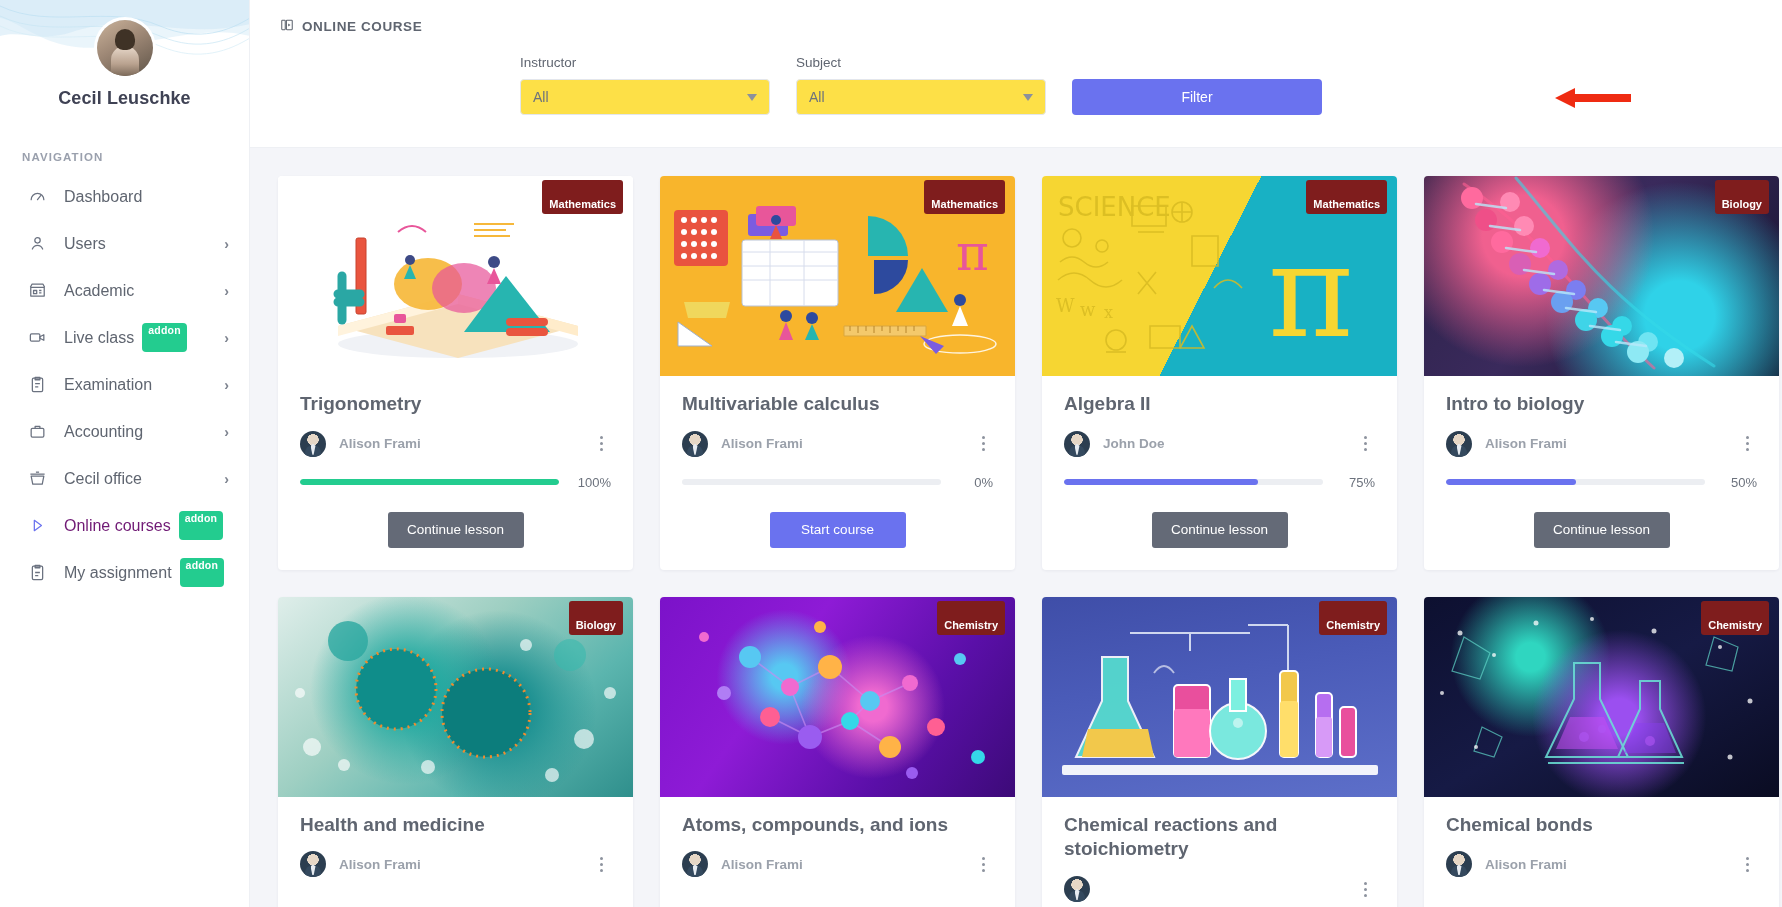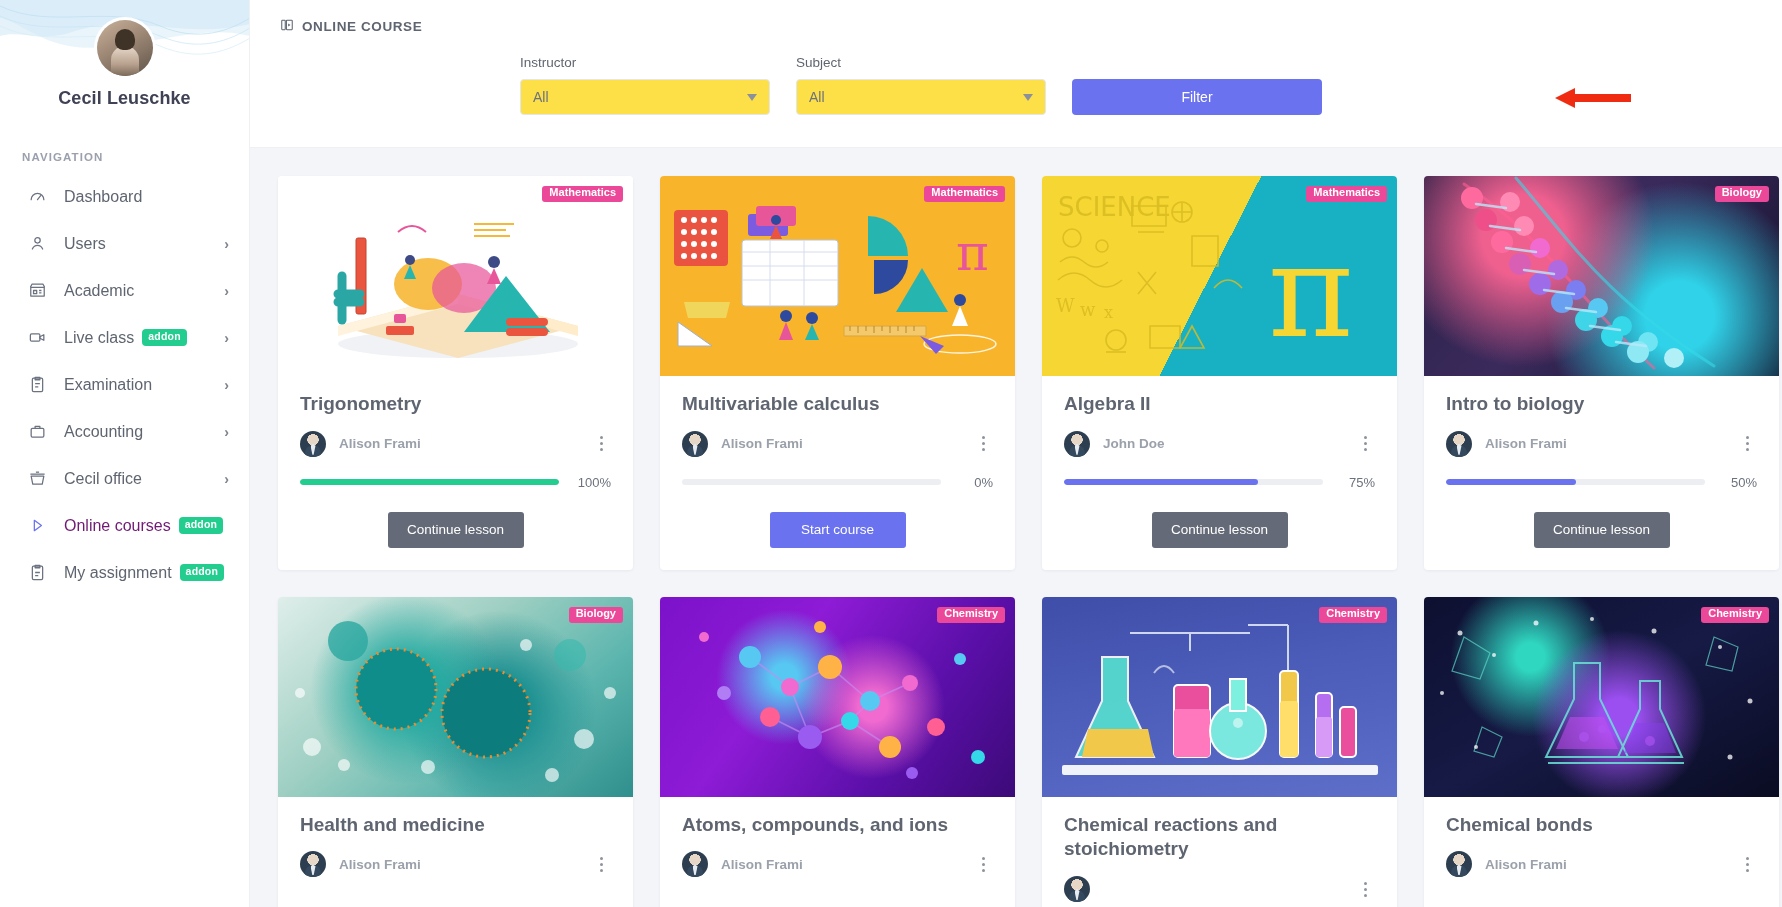--- a/index.html
+++ b/index.html
@@ -55,21 +55,21 @@
     width: 22px; height: 22px; flex: 0 0 22px; margin-right: 16px;
     display: flex; align-items: center; justify-content: center;
     color: #6b7280;
   }
   .nav-label { font-size: 16px; color: #5f6570; white-space: nowrap; }
   .nav-item.active .nav-label { color: #701a75; }
   .nav-item.active .nav-icon { color: #6a72ef; }
   .badge-addon {
     display: inline-block; margin-left: 8px; background: #23cc8f; color: #fff;
     font-size: 10.5px; font-weight: 700; border-radius: 4px;
-    padding: 2px 6px 4px; line-height: 1; letter-spacing: .2px;
+    padding: 2px 6px 16px; line-height: 1; letter-spacing: .2px;
   }
   .chev { margin-left: auto; color: #7d838f; font-size: 14px; line-height: 1; font-weight: 600; }
 
   
   .main { flex: 1; height: 907px; overflow: hidden; background: #f4f5f9; position: relative; }
 
   .filter-panel {
     background: #fff; margin: 0; padding: 18px 30px 30px 30px;
     min-height: 148px; border-bottom: 1px solid #eef0f4;
   }
@@ -102,23 +102,23 @@
     display: grid; grid-template-columns: repeat(4, 355px);
     gap: 27px 27px; padding: 28px 0 0 28px;
   }
   .card {
     background: #fff; border-radius: 4px; overflow: hidden;
     box-shadow: 0 1px 3px rgba(30,35,60,.06);
     position: relative;
   }
   .card-img { height: 200px; position: relative; overflow: hidden; }
   .subject-badge {
-    position: absolute; top: 10px; right: 10px; z-index: 4;
-    background: #ec4899; color: #fff; font-size: 11px; font-weight: 700;
-    padding: 0 7px 4px; border-radius: 3px; line-height: 1.1;
+    position: absolute; top: 4px; right: 10px; z-index: 4;
+    background: #7f1d1d; color: #fff; font-size: 11px; font-weight: 700;
+    padding: 18px 7px 4px; border-radius: 3px; line-height: 1.1;
   }
   .card-body { padding: 16px 22px 22px 22px; }
   .card-title {
     font-size: 19px; font-weight: 700; color: #5f6570; line-height: 1.3;
     min-height: 22px;
   }
   .card-meta { display: flex; align-items: center; margin-top: 14px; font-weight: bold; }
   .avatar-sm {
     width: 26px; height: 26px; border-radius: 50%; flex: 0 0 26px;
     background: radial-gradient(circle at 50% 34%, #e6d7c6 0 26%, #2c3e50 27% 100%);

